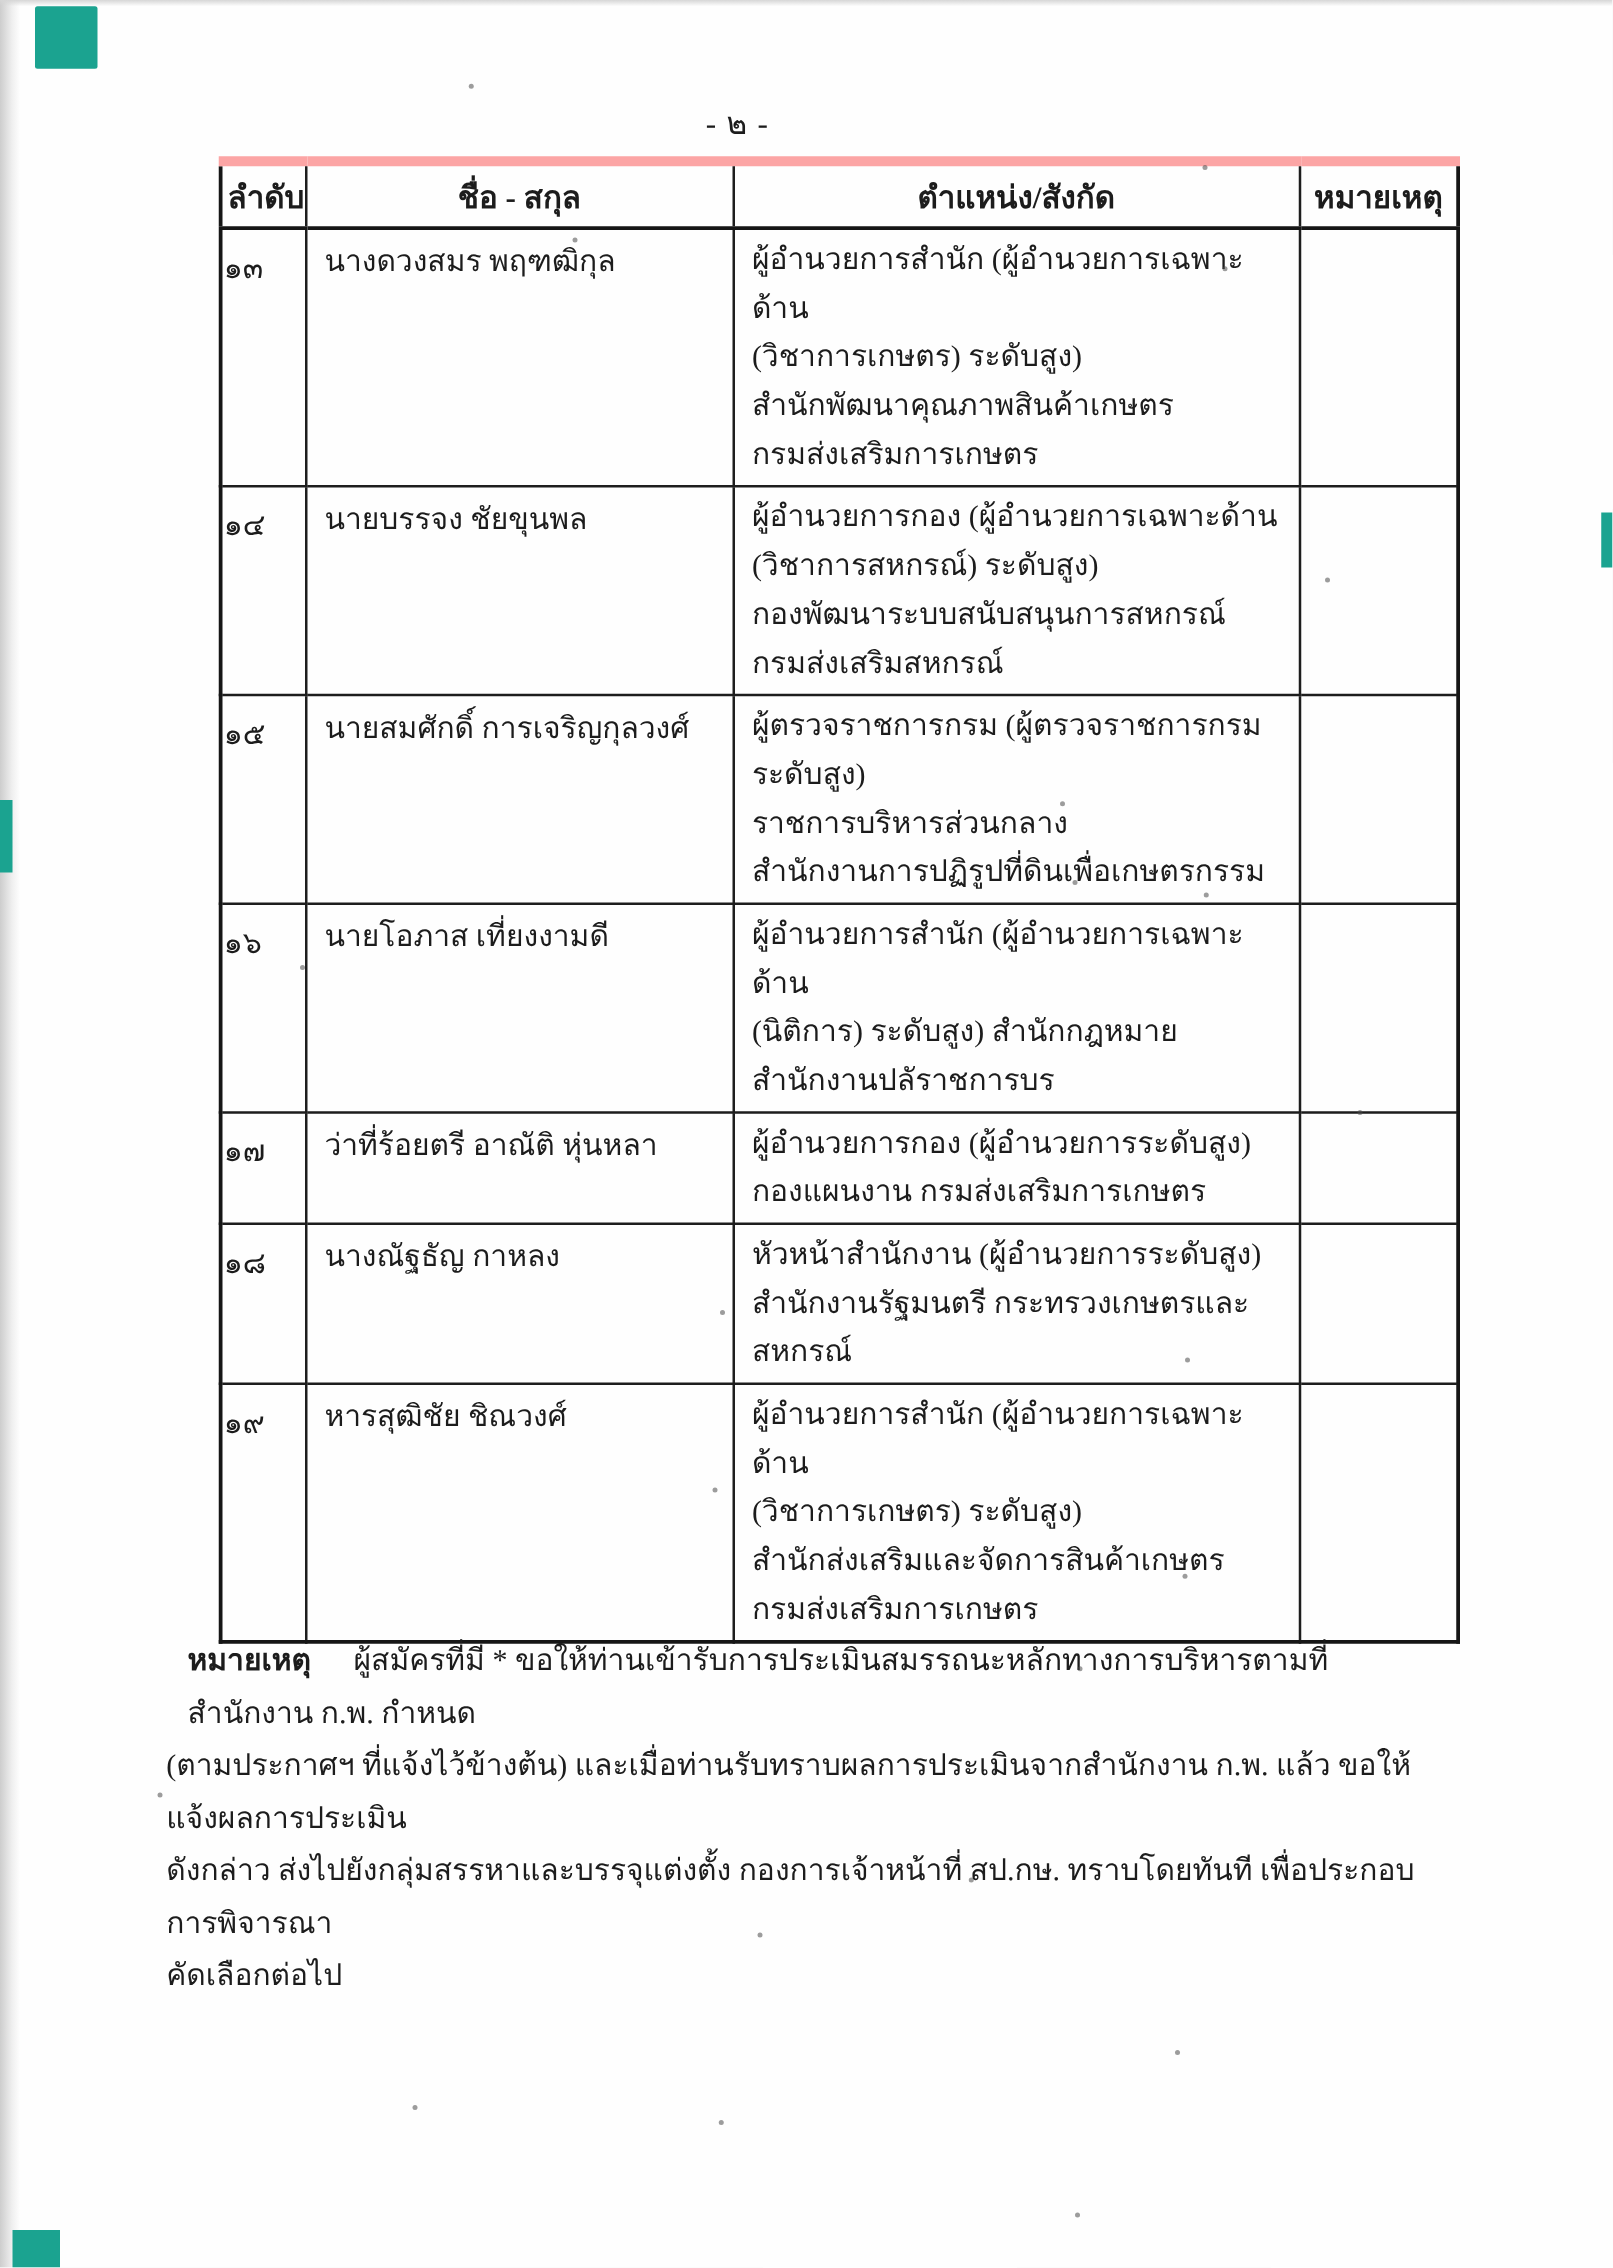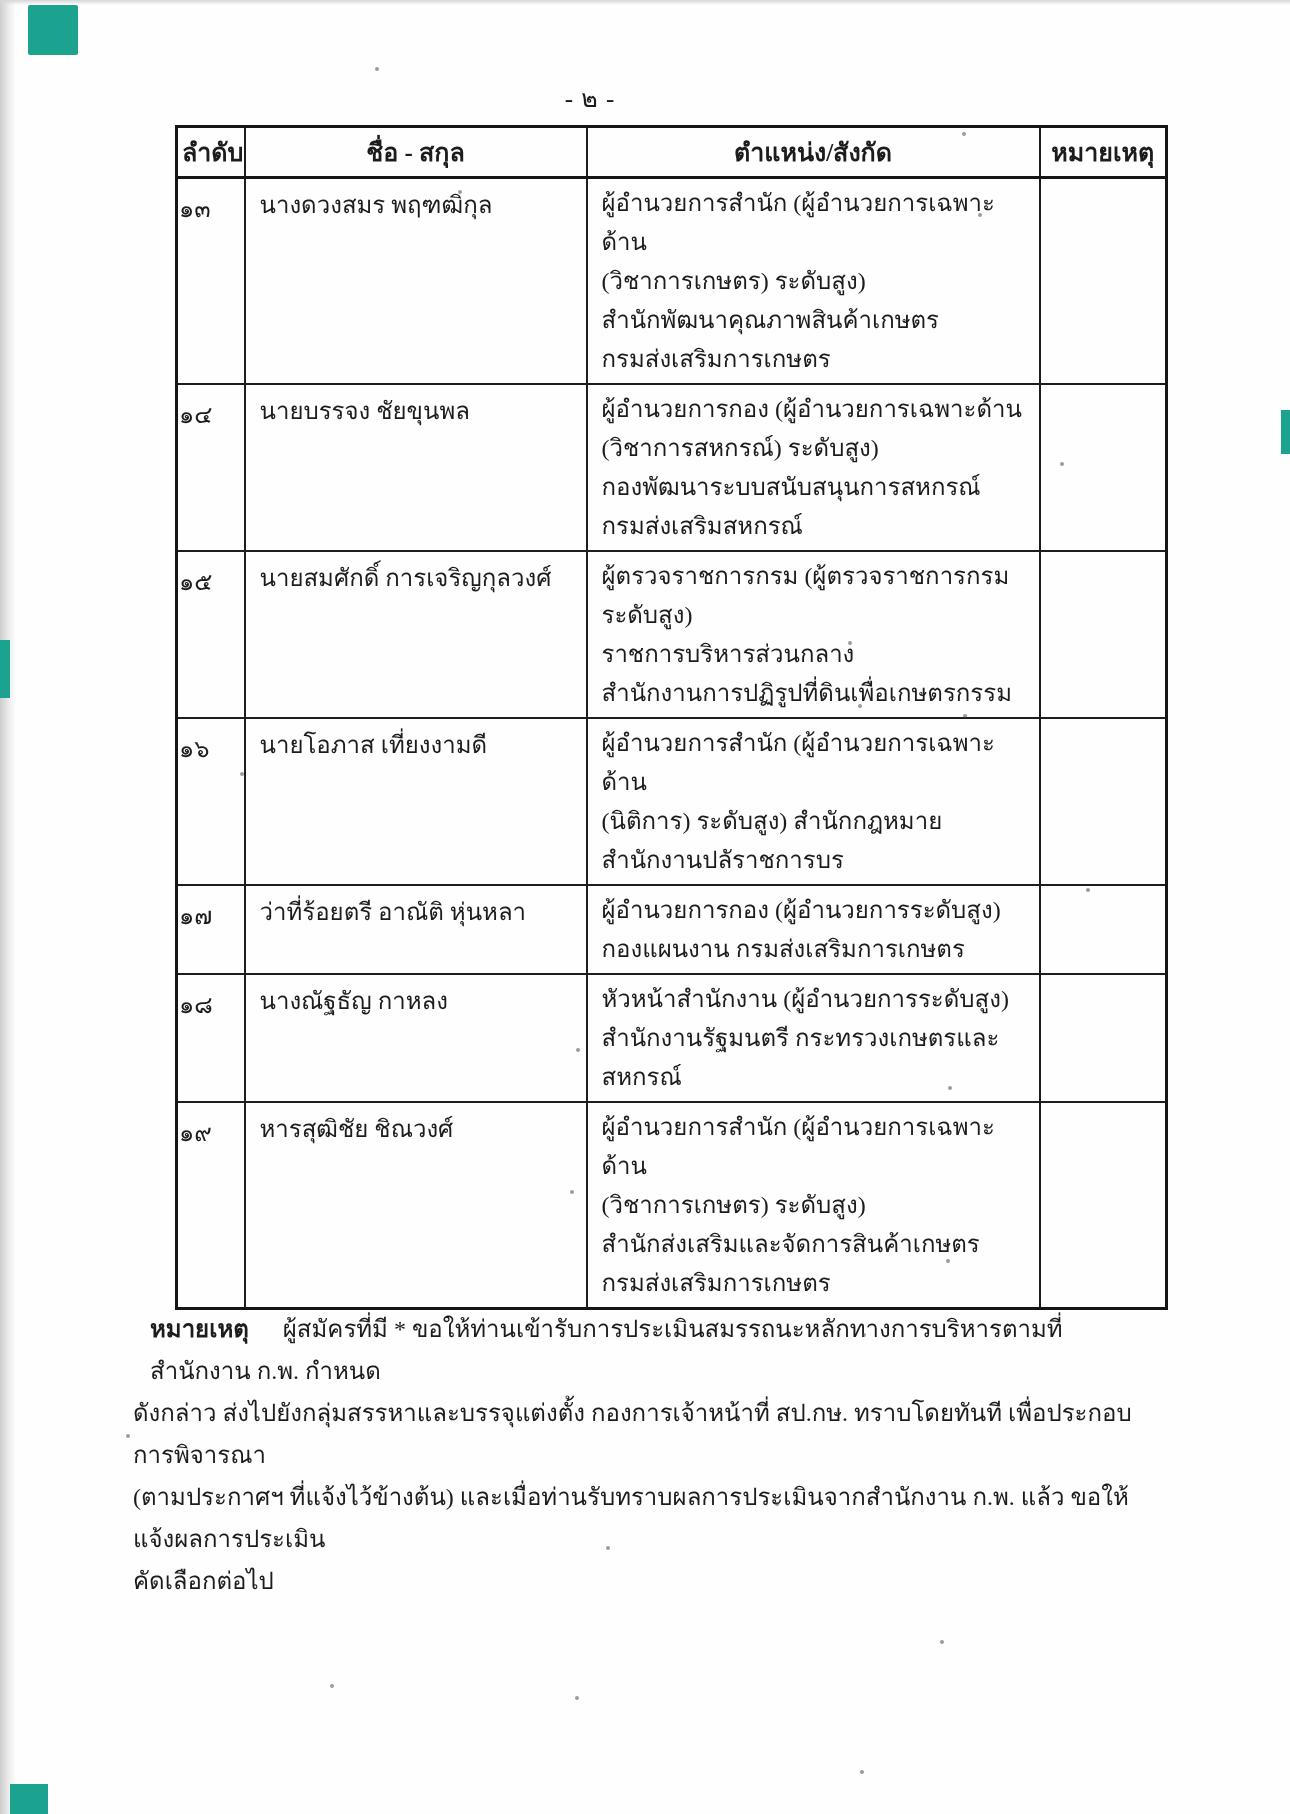--- a/index.html
+++ b/index.html
@@ -49,21 +49,21 @@
 
   table.roster th, table.roster td {
     border: 2px solid #1d1d1d;
     vertical-align: top;
     font-size: 24px;
   }
   table.roster thead th {
     height: 44px;
     font-size: 25px; font-weight: bold;
     text-align: center; vertical-align: middle;
-    border-top: 1px solid #fca5a5;
+    border-top: 8px solid #fca5a5;
     border-bottom: 3px solid #161616;
     padding: 2px 4px;
   }
   table.roster { border: 3px solid #161616; }
 
   td.cell-no { text-align: left; padding-top: 10px; }
   td.cell-name { padding: 9px 24px 0 14px; line-height: 34px; }
   td.cell-pos { padding: 5px 8px 4px 14px; }
   td.cell-pos .pos-line { line-height: 39px; }
   td.cell-remark { padding: 6px; }
@@ -182,22 +182,22 @@
           </td>
           <td class="cell-remark"></td>
         </tr>
       </tbody>
   </table>
 
   <div class="footnote">
     <div class="fn-line fn-first">
       <span class="fn-label">หมายเหตุ</span><span>ผู้สมัครที่มี * ขอให้ท่านเข้ารับการประเมินสมรรถนะหลักทางการบริหารตามที่สำนักงาน ก.พ. กำหนด</span>
     </div>
+    <div class="fn-line">(ตามประกาศฯ ที่แจ้งไว้ข้างต้น) และเมื่อท่านรับทราบผลการประเมินจากสำนักงาน ก.พ. แล้ว ขอให้แจ้งผลการประเมิน</div>
     <div class="fn-line">ดังกล่าว ส่งไปยังกลุ่มสรรหาและบรรจุแต่งตั้ง กองการเจ้าหน้าที่ สป.กษ. ทราบโดยทันที เพื่อประกอบการพิจารณา</div>
-    <div class="fn-line">(ตามประกาศฯ ที่แจ้งไว้ข้างต้น) และเมื่อท่านรับทราบผลการประเมินจากสำนักงาน ก.พ. แล้ว ขอให้แจ้งผลการประเมิน</div>
     <div class="fn-line">คัดเลือกต่อไป</div>
   </div>
 
   <i class="dot" style="left:375px;top:67px"></i>
   <i class="dot" style="left:962px;top:132px"></i>
   <i class="dot" style="left:978px;top:213px"></i>
   <i class="dot" style="left:458px;top:190px"></i>
   <i class="dot" style="left:1060px;top:462px"></i>
   <i class="dot" style="left:848px;top:641px"></i>
   <i class="dot" style="left:858px;top:704px"></i>

